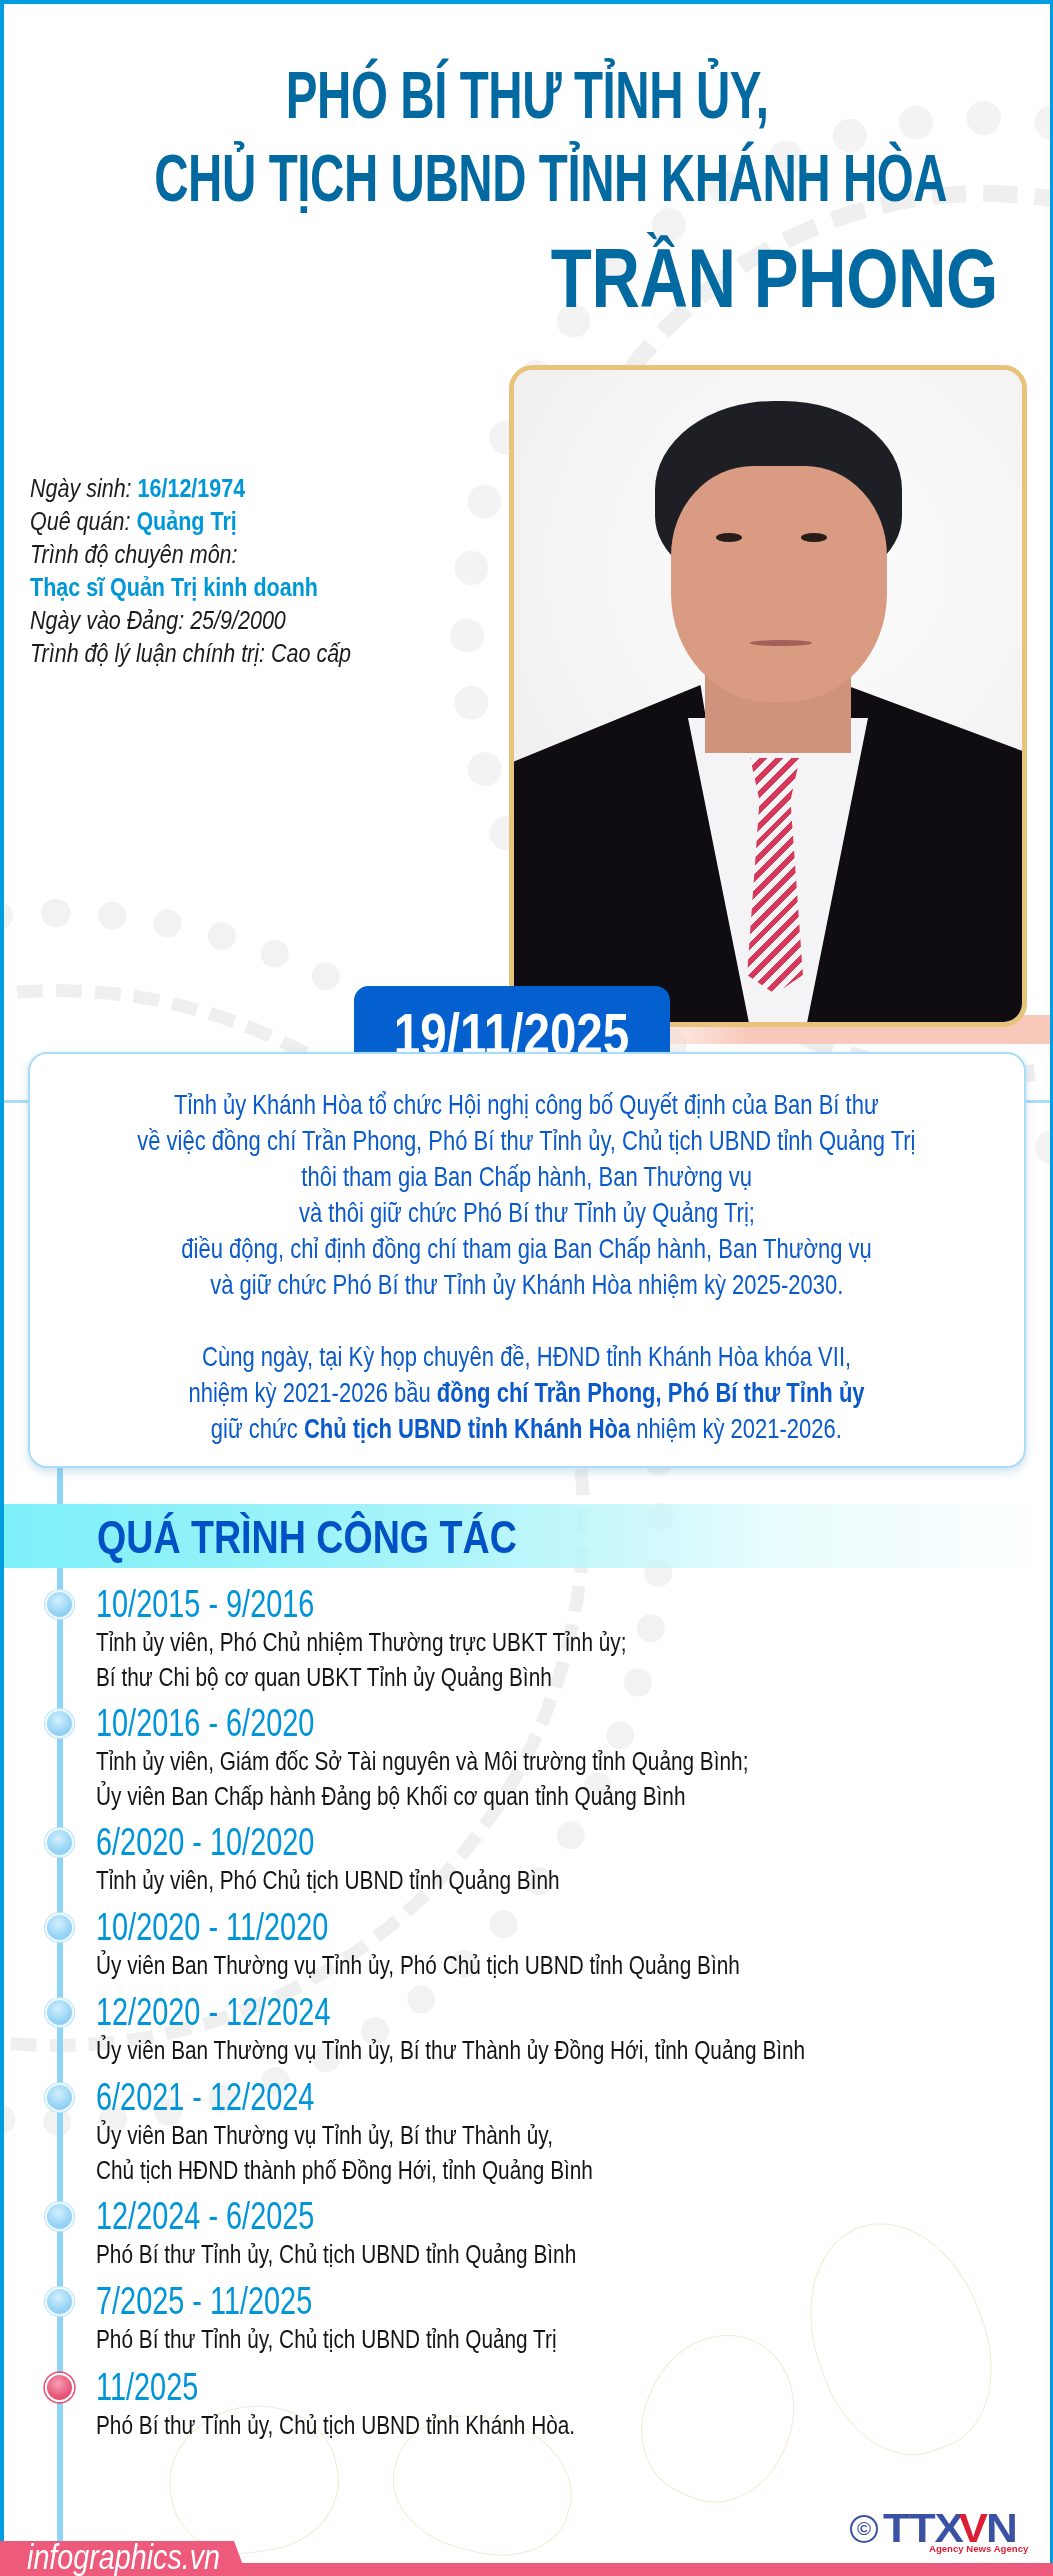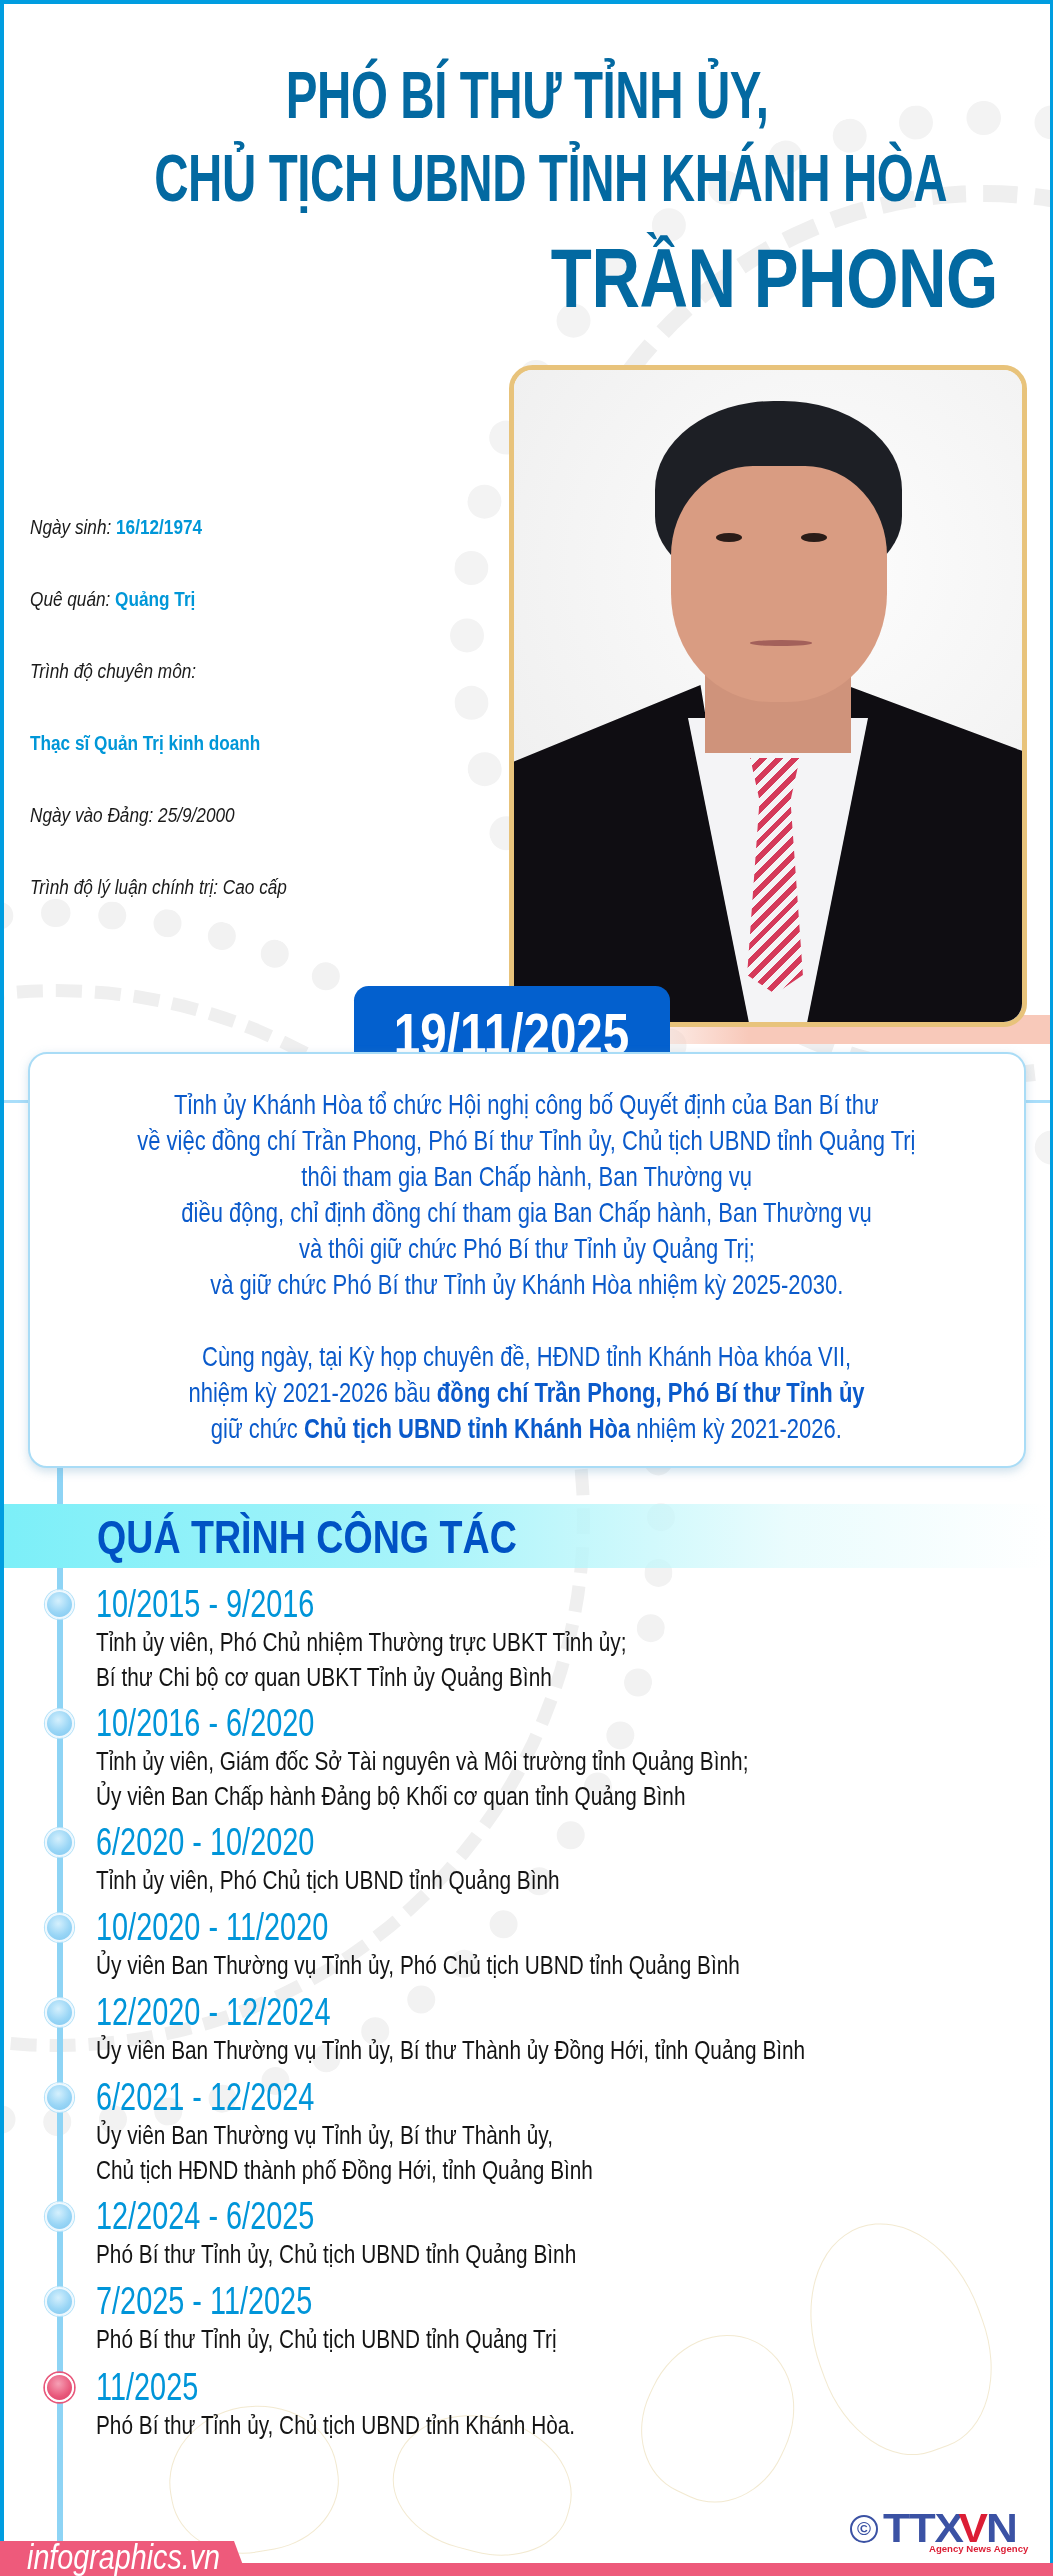--- a/index.html
+++ b/index.html
@@ -20,21 +20,21 @@
   .lotus { position: absolute; border-radius: 50% 50% 45% 45%; border: 1.7px solid #efe3c4; pointer-events: none; opacity: .8; }
 
   .title-line { position: absolute; left: 0; width: 1054px; text-align: center; color: #0369a1; font-weight: bold; white-space: nowrap; }
   .title-line span { display: inline-block; transform: scaleX(0.72); transform-origin: center; letter-spacing: -0.6px; }
   .t1 { top: 62px; font-size: 66px; line-height: 66px; }
   .t2 { top: 145px; font-size: 66px; line-height: 66px; }
   .t3 { top: 236px; font-size: 84px; line-height: 84px; text-align: right; }
   .t3 span { transform: scaleX(0.8); }
 
   .profile { position: absolute; left: 30px; top: 472px; width: 472px; }
-  .profile .row { font-size: 20px; line-height: 33px; height: 33px; white-space: nowrap; margin-top: 39px; }
+  .profile .row { font-size: 25px; line-height: 33px; height: 33px; white-space: nowrap; }
   .profile .row > span { display: inline-block; }
   .profile .lbl { font-style: italic; color: #1a1a1a; transform: scaleX(0.86); transform-origin: left; }
   .profile .cond { display: inline-block; transform: scaleX(0.86); transform-origin: left; }
   .profile .val { color: #0097D8; font-weight: bold; font-style: normal; }
 
   .photo-frame { position: absolute; left: 509px; top: 365px; width: 518px; height: 662px; border: 5.6px solid #E8C37B; border-radius: 23.6px; overflow: hidden; background: #f7f7f7; z-index: 2; }
   .photo { position: absolute; inset: 0; }
   .photo .bg { position: absolute; inset: 0; background: radial-gradient(circle at 60% 30%, #fdfdfd 0%, #f1f1f1 60%, #e9e9e9 100%); }
   .photo .hair { position: absolute; left: 141px; top: 31px; width: 247px; height: 185px; background: #1d1f25; border-radius: 48% 48% 38% 38%; }
   .photo .face { position: absolute; left: 157px; top: 96px; width: 216px; height: 236px; background: #d99c82; border-radius: 38% 38% 46% 46%; }
@@ -144,22 +144,22 @@
 
 <div class="peach-band"></div>
 <div class="divider-line"></div>
 <div class="badge-shadow"></div>
 <div class="date-badge"><span>19/11/2025</span></div>
 
 <div class="notice">
   <p><span class="c">Tỉnh ủy Khánh Hòa tổ chức Hội nghị công bố Quyết định của Ban Bí thư</span></p>
   <p><span class="c">về việc đồng chí Trần Phong, Phó Bí thư Tỉnh ủy, Chủ tịch UBND tỉnh Quảng Trị</span></p>
   <p><span class="c">thôi tham gia Ban Chấp hành, Ban Thường vụ</span></p>
+  <p><span class="c">và thôi giữ chức Phó Bí thư Tỉnh ủy Quảng Trị;</span></p>
   <p><span class="c">điều động, chỉ định đồng chí tham gia Ban Chấp hành, Ban Thường vụ</span></p>
-  <p><span class="c">và thôi giữ chức Phó Bí thư Tỉnh ủy Quảng Trị;</span></p>
   <p><span class="c">và giữ chức Phó Bí thư Tỉnh ủy Khánh Hòa nhiệm kỳ 2025-2030.</span></p>
   <div class="gap"></div>
   <p><span class="c">Cùng ngày, tại Kỳ họp chuyên đề, HĐND tỉnh Khánh Hòa khóa VII,</span></p>
   <p><span class="c"><span>nhiệm kỳ 2021-2026 bầu </span><b>đồng chí Trần Phong, Phó Bí thư Tỉnh ủy</b></span></p>
   <p><span class="c"><span>giữ chức </span><b>Chủ tịch UBND tỉnh Khánh Hòa</b><span> nhiệm kỳ 2021-2026.</span></span></p>
 </div>
 
 <div class="tl-line"></div>
 <div class="section-band"></div>
 <div class="section-title"><span>QUÁ TRÌNH CÔNG TÁC</span></div>

